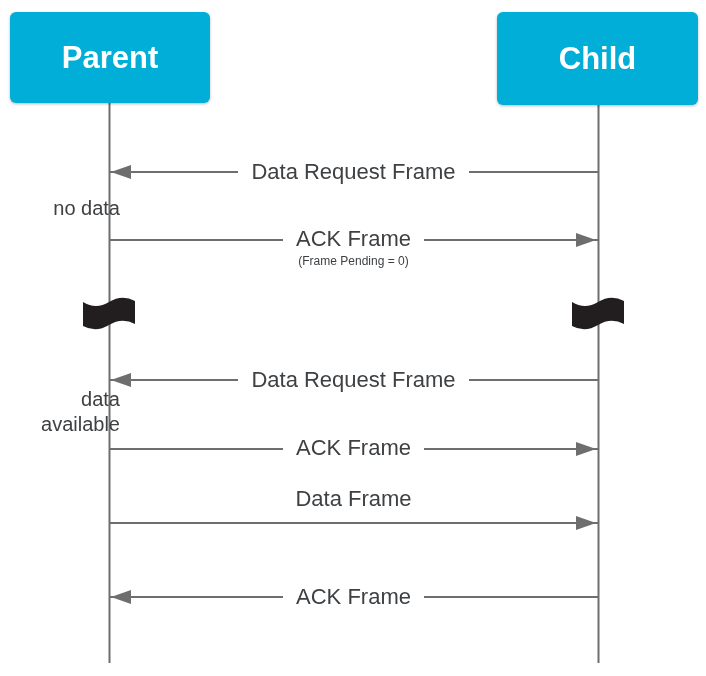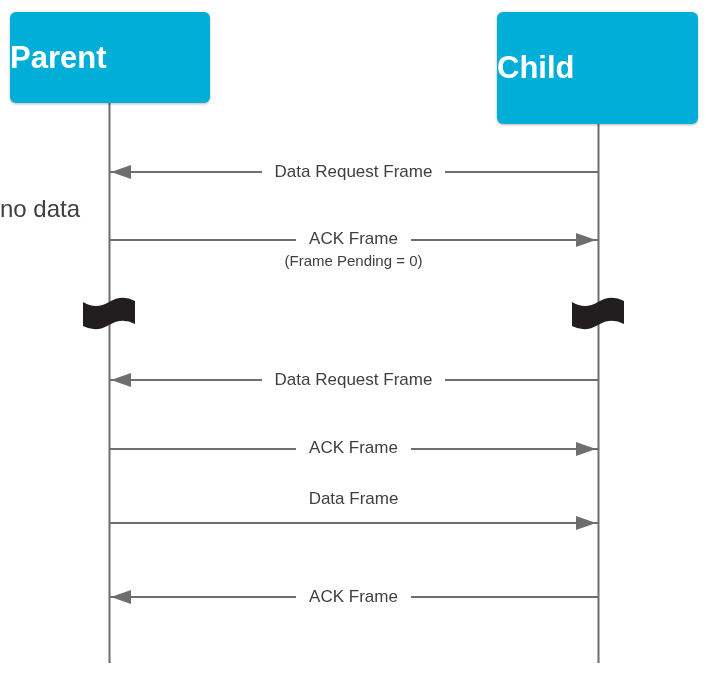--- a/index.html
+++ b/index.html
@@ -14,37 +14,37 @@
   .canvas{
     position:relative;width:706px;height:676px;background:var(--bg);
     font-family:"Liberation Sans", sans-serif;overflow:hidden;
   }
   svg.layer{position:absolute;left:0;top:0;}
   .lifeline{stroke:var(--line);stroke-width:2;}
   .msg line{stroke:var(--line);stroke-width:2;}
   .msg polygon{fill:var(--line);stroke:none;}
   .flag{fill:var(--flag);stroke:none;}
   .actor{
-    position:absolute;display:flex;align-items:center;
+    position:absolute;display:flex;align-items:center;justify-content:center;
     background:var(--actor-fill);color:var(--actor-text);
     font-size:31px;font-weight:bold;border-radius:6px;
     box-shadow:0 1px 3px rgba(0,0,0,.28);
   }
   .msg-label{
     position:absolute;left:109px;width:489px;text-align:center;
-    font-size:17px;color:var(--text);line-height:30px;
+    font-size:22px;color:var(--text);line-height:30px;
   }
   .msg-label span{background:var(--bg);padding:0 13px;display:inline-block;}
   .msg-sub{
     position:absolute;left:109px;width:489px;text-align:center;
-    font-size:15px;color:var(--text);line-height:18px;
+    font-size:12px;color:var(--text);line-height:18px;
   }
   .side-note{
-    position:absolute;left:0;width:112px;text-align:left;
-    font-size:24px;color:var(--text);line-height:25px;
+    position:absolute;left:8px;width:112px;text-align:right;
+    font-size:20px;color:var(--text);line-height:25px;
   }
 </style>
 </head>
 <body>
 
 <div class="canvas">
 
   <svg class="layer" width="706" height="676" viewBox="0 0 706 676">
 
     <line class="lifeline" x1="109.5" y1="103" x2="109.5" y2="663"></line>
@@ -81,21 +81,21 @@
     </g>
 
     <path class="flag" transform="translate(83,293)" d="M0 9 Q 13 17 26 9 Q 39 1 52 8 L 52 31 Q 39 24 26 32 Q 13 40 0 33 Z"></path>
     <path class="flag" transform="translate(572,293)" d="M0 9 Q 13 17 26 9 Q 39 1 52 8 L 52 31 Q 39 24 26 32 Q 13 40 0 33 Z"></path>
   </svg>
 
   <div class="actor" style="left:10px;top:12px;width:200px;height:91px">
     <span>Parent</span>
   </div>
 
-  <div class="actor" style="left:497px;top:12px;width:201px;height:112px">
+  <div class="actor" style="left:497px;top:12px;width:201px;height:93px">
     <span>Child</span>
   </div>
 
   <div class="msg-label" style="top:157px">
     <span>Data Request Frame</span>
   </div>
 
   <div class="msg-label" style="top:224px">
     <span>ACK Frame</span>
   </div>
@@ -112,14 +112,15 @@
   <div class="msg-label" style="top:484px">
     <span>Data Frame</span>
   </div>
 
   <div class="msg-label" style="top:582px">
     <span>ACK Frame</span>
   </div>
 
   <div class="side-note" style="top:196px">no data</div>
 
+  <div class="side-note" style="top:387px">data available</div>
 
 </div>
 
 </body></html>

